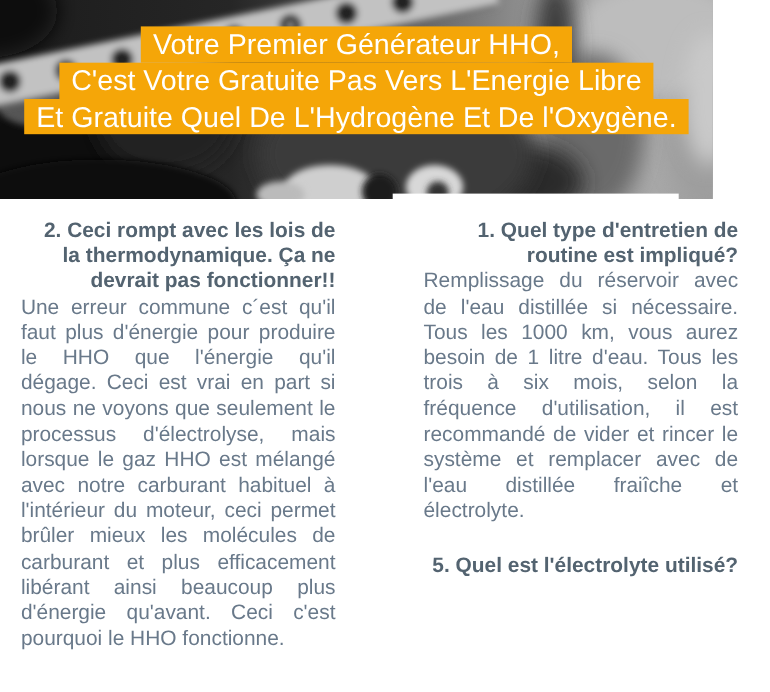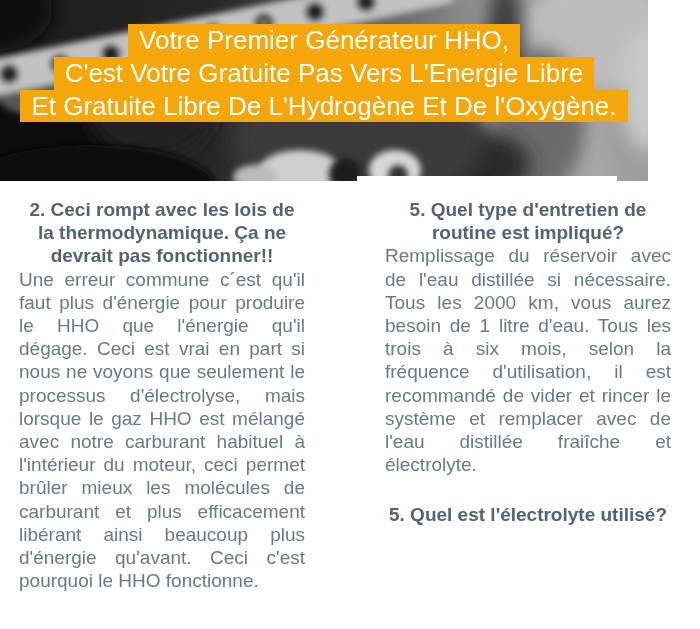--- a/index.html
+++ b/index.html
@@ -46,21 +46,21 @@
     display:flex;
     padding:17px 29px 0 19px;
     gap:80px;
   }
   .col{ width:286px; flex:0 0 286px; }
   .qa-heading{
     font-size:19px;
     line-height:23.2px;
     font-weight:bold;
     color:var(--heading-text);
-    text-align:center;
+    text-align:right;
   }
   .qa-body{
     font-size:19px;
     line-height:23.2px;
     color:var(--body-text);
     text-align:justify;
     text-justify:inter-word;
   }
   .qa-section + .qa-section{ margin-top:27px; }
 </style>
@@ -132,37 +132,37 @@
         <circle cx="162" cy="43" r="4" fill="#8a8a8a"></circle>
         <circle cx="264" cy="23" r="4" fill="#8a8a8a"></circle>
       </g>
     </svg>
 
     <div class="hero-notch"></div>
 
     <div class="hero-lines">
       <div class="hero-line-wrap"><span class="hero-line">Votre Premier Générateur HHO,</span></div>
       <div class="hero-line-wrap"><span class="hero-line">C'est Votre Gratuite Pas Vers L'Energie Libre</span></div>
-      <div class="hero-line-wrap"><span class="hero-line">Et Gratuite Libre De L'Hydrogène Et De l'Oxygène.</span></div>
+      <div class="hero-line-wrap"><span class="hero-line">Et Gratuite Quel De L'Hydrogène Et De l'Oxygène.</span></div>
     </div>
   </header>
 
   <main class="content">
 
     <section class="col">
       <div class="qa-section">
         <h2 class="qa-heading">2. Ceci rompt avec les lois de la thermodynamique. Ça ne devrait pas fonctionner!!</h2>
         <p class="qa-body">Une erreur commune c´est qu'il faut plus d'énergie pour produire le HHO que l'énergie qu'il dégage. Ceci est vrai en part si nous ne voyons que seulement le processus d'électrolyse, mais lorsque le gaz HHO est mélangé avec notre carburant habituel à l'intérieur du moteur, ceci permet brûler mieux les molécules de carburant et plus efficacement libérant ainsi beaucoup plus d'énergie qu'avant. Ceci c'est pourquoi le HHO fonctionne.</p>
       </div>
     </section>
 
     <section class="col">
       <div class="qa-section">
-        <h2 class="qa-heading">5. Quel type d'entretien de routine est impliqué?</h2>
-        <p class="qa-body">Remplissage du réservoir avec de l'eau distillée si nécessaire. Tous les 2000 km, vous aurez besoin de 1 litre d'eau. Tous les trois à six mois, selon la fréquence d'utilisation, il est recommandé de vider et rincer le système et remplacer avec de l'eau distillée fraiîche et électrolyte.</p>
+        <h2 class="qa-heading">1. Quel type d'entretien de routine est impliqué?</h2>
+        <p class="qa-body">Remplissage du réservoir avec de l'eau distillée si nécessaire. Tous les 1000 km, vous aurez besoin de 1 litre d'eau. Tous les trois à six mois, selon la fréquence d'utilisation, il est recommandé de vider et rincer le système et remplacer avec de l'eau distillée fraiîche et électrolyte.</p>
       </div>
       <div class="qa-section">
         <h2 class="qa-heading">5. Quel est l'électrolyte utilisé?</h2>
       </div>
     </section>
 
   </main>
 </div>
 
 </body></html>

